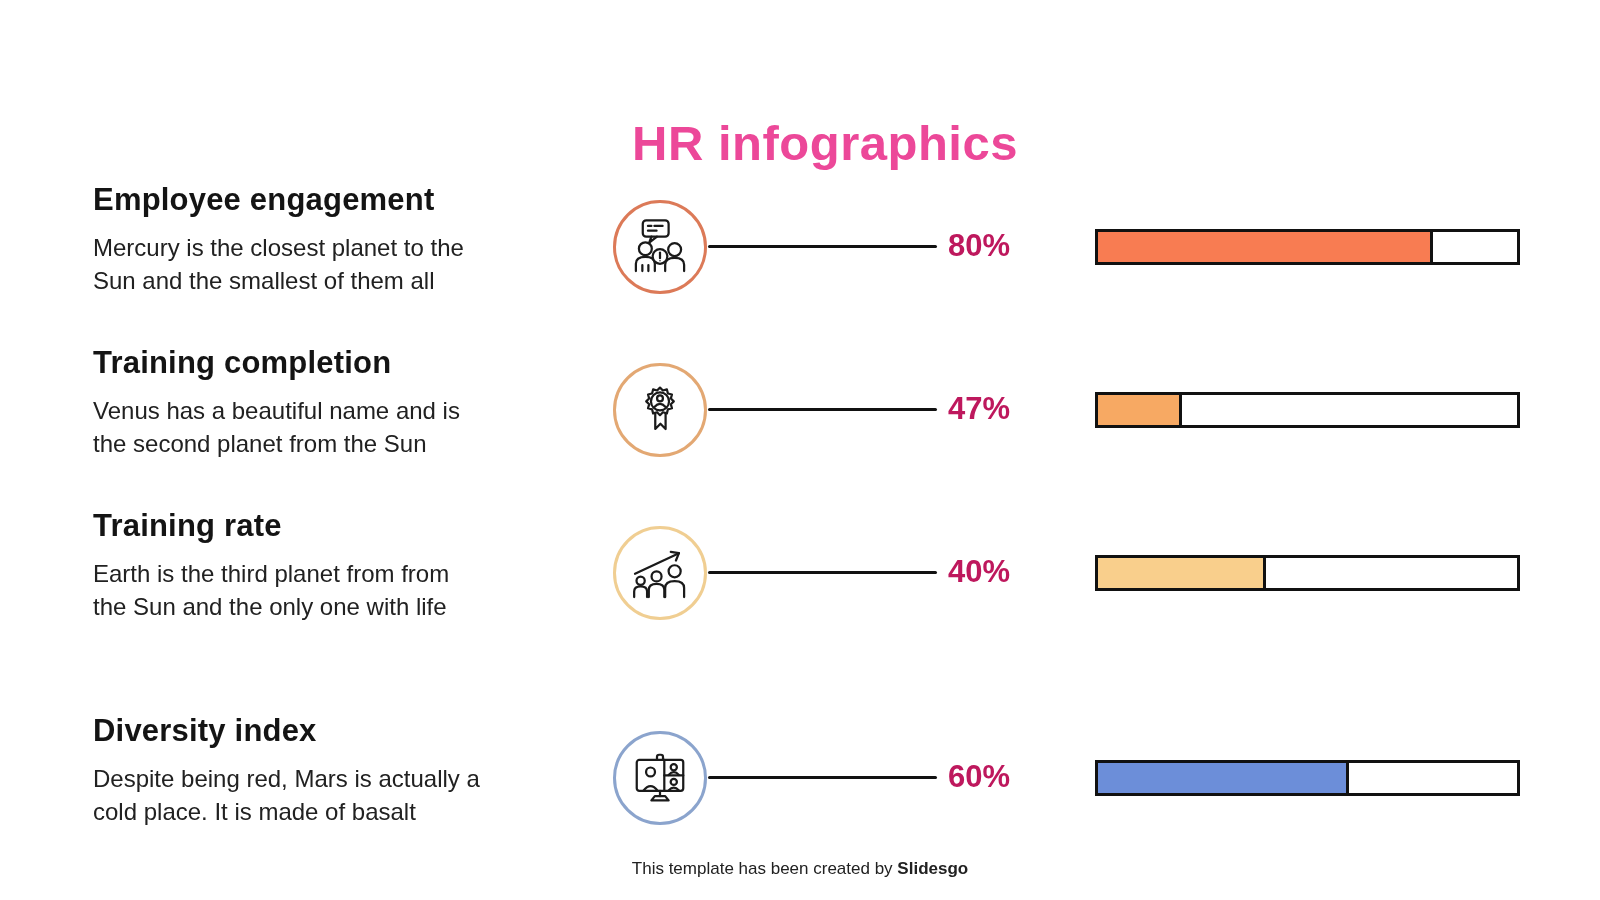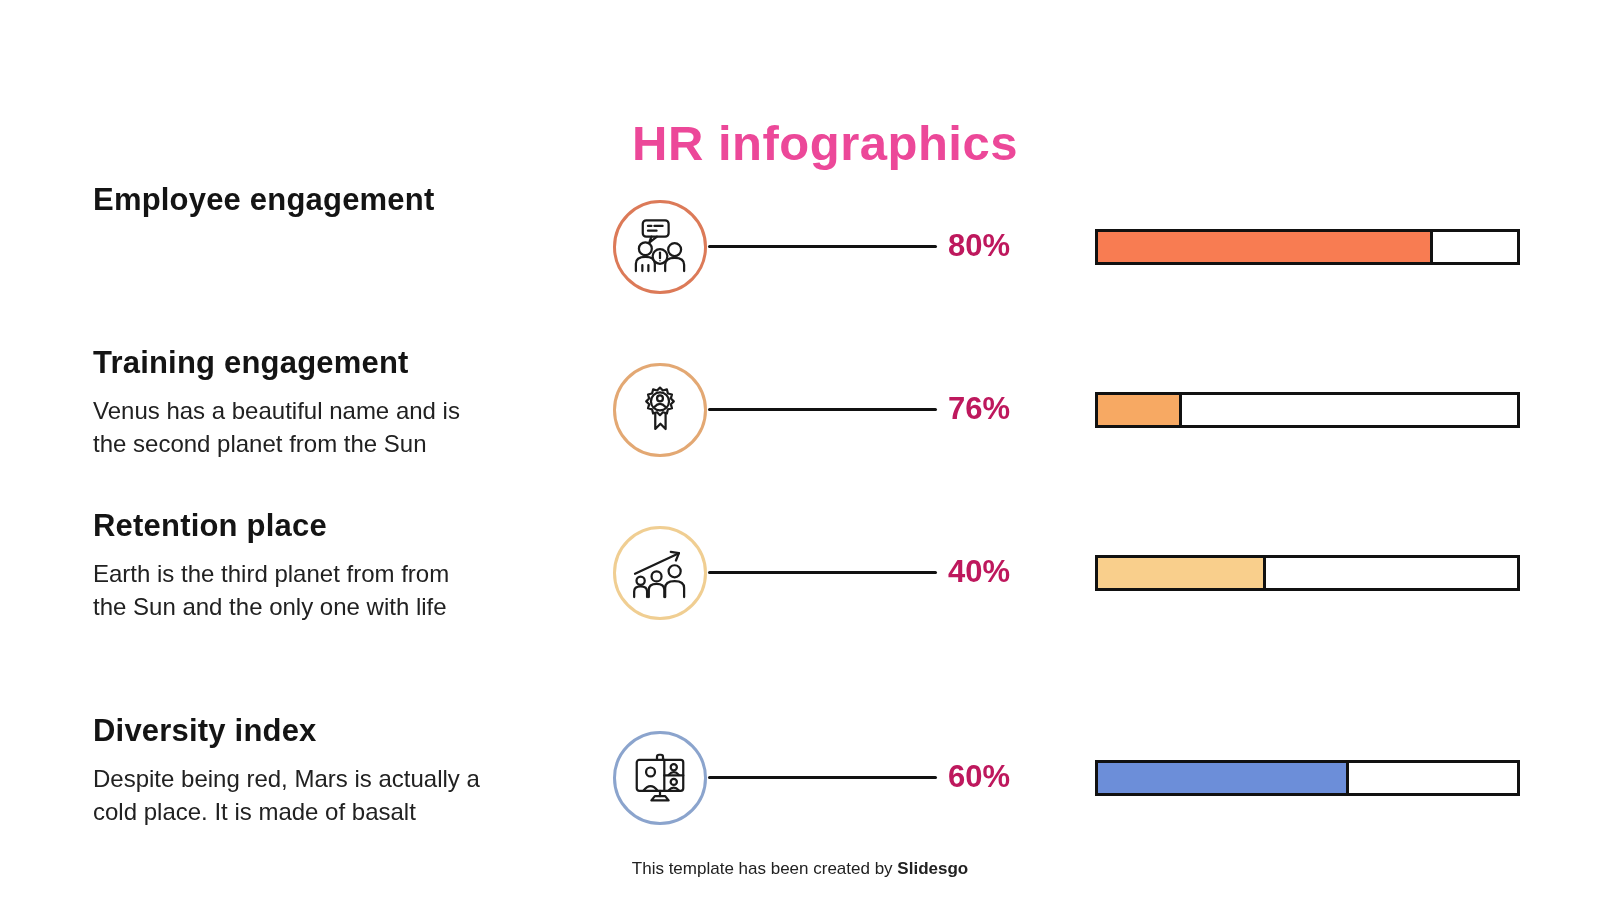--- a/index.html
+++ b/index.html
@@ -106,20 +106,22 @@
   .footer .brand { font-weight: 700; }
 </style>
 </head>
 <body>
 
 <h1 class="slide-title">HR infographics</h1>
 
 <div class="row row-1">
   <div class="row-text">
     <h2>Employee engagement</h2>
+    <p>Mercury is the closest planet to the
+Sun and the smallest of them all</p>
   </div>
   <div class="icon-circle" style="border-color: rgb(220, 122, 88);">
     <svg viewBox="0 0 72 72" aria-hidden="true">
       <circle cx="19" cy="38" r="7.5"></circle>
       <path d="M8,64 v-8.5 q0,-8 11,-8 q11,0 11,8 V64"></path>
       <line x1="15.5" y1="64" x2="15.5" y2="57"></line>
       <line x1="22.5" y1="64" x2="22.5" y2="57"></line>
       <circle cx="53" cy="39" r="7.5"></circle>
       <path d="M42,64 v-7.5 q0,-8 11,-8 q11,0 11,8 V64"></path>
       <rect x="16" y="5" width="30" height="19" rx="4"></rect>
@@ -134,43 +136,43 @@
   </div>
   <div class="connector"></div>
   <div class="percent">80%</div>
   <div class="bar">
     <div class="bar-fill" style="width: 80%; background: rgb(248, 124, 82);"></div>
   </div>
 </div>
 
 <div class="row row-2">
   <div class="row-text">
-    <h2>Training engagement</h2>
+    <h2>Training completion</h2>
     <p>Venus has a beautiful name and is
 the second planet from the Sun</p>
   </div>
   <div class="icon-circle" style="border-color: rgb(227, 168, 115);">
     <svg viewBox="0 0 72 72" aria-hidden="true">
       <path d="M30.5,39.5 V58 L36.5,52 L42.5,58 V39.5"></path>
       <polygon points="52,26 48.6,22.6 49.9,18 45.2,16.8 44,12.1 39.4,13.4 36,10 32.6,13.4 28,12.1 26.8,16.8 22.1,18 23.4,22.6 20,26 23.4,29.4 22.1,34 26.8,35.2 28,39.9 32.6,38.6 36,42 39.4,38.6 44,39.9 45.2,35.2 49.9,34 48.6,29.4" fill="#ffffff"></polygon>
       <circle cx="36" cy="26" r="10.5"></circle>
       <circle cx="36" cy="22.5" r="3.4"></circle>
       <path d="M29.5,32.5 q6.5,-7 13,0"></path>
     </svg>
   </div>
   <div class="connector"></div>
-  <div class="percent">76%</div>
+  <div class="percent">47%</div>
   <div class="bar">
     <div class="bar-fill" style="width: 20%; background: rgb(247, 169, 99);"></div>
   </div>
 </div>
 
 <div class="row row-3">
   <div class="row-text">
-    <h2>Retention place</h2>
+    <h2>Training rate</h2>
     <p>Earth is the third planet from from
 the Sun and the only one with life</p>
   </div>
   <div class="icon-circle" style="border-color: rgb(240, 206, 146);">
     <svg viewBox="0 0 72 72" aria-hidden="true">
       <circle cx="13.5" cy="45" r="4.8"></circle>
       <path d="M6,64 v-6.5 q0,-6 7.5,-6 q7.5,0 7.5,6 V64"></path>
       <circle cx="32" cy="40" r="5.8"></circle>
       <path d="M23,64 v-8.5 q0,-7 9,-7 q9,0 9,7 V64"></path>
       <circle cx="53" cy="34" r="7"></circle>

